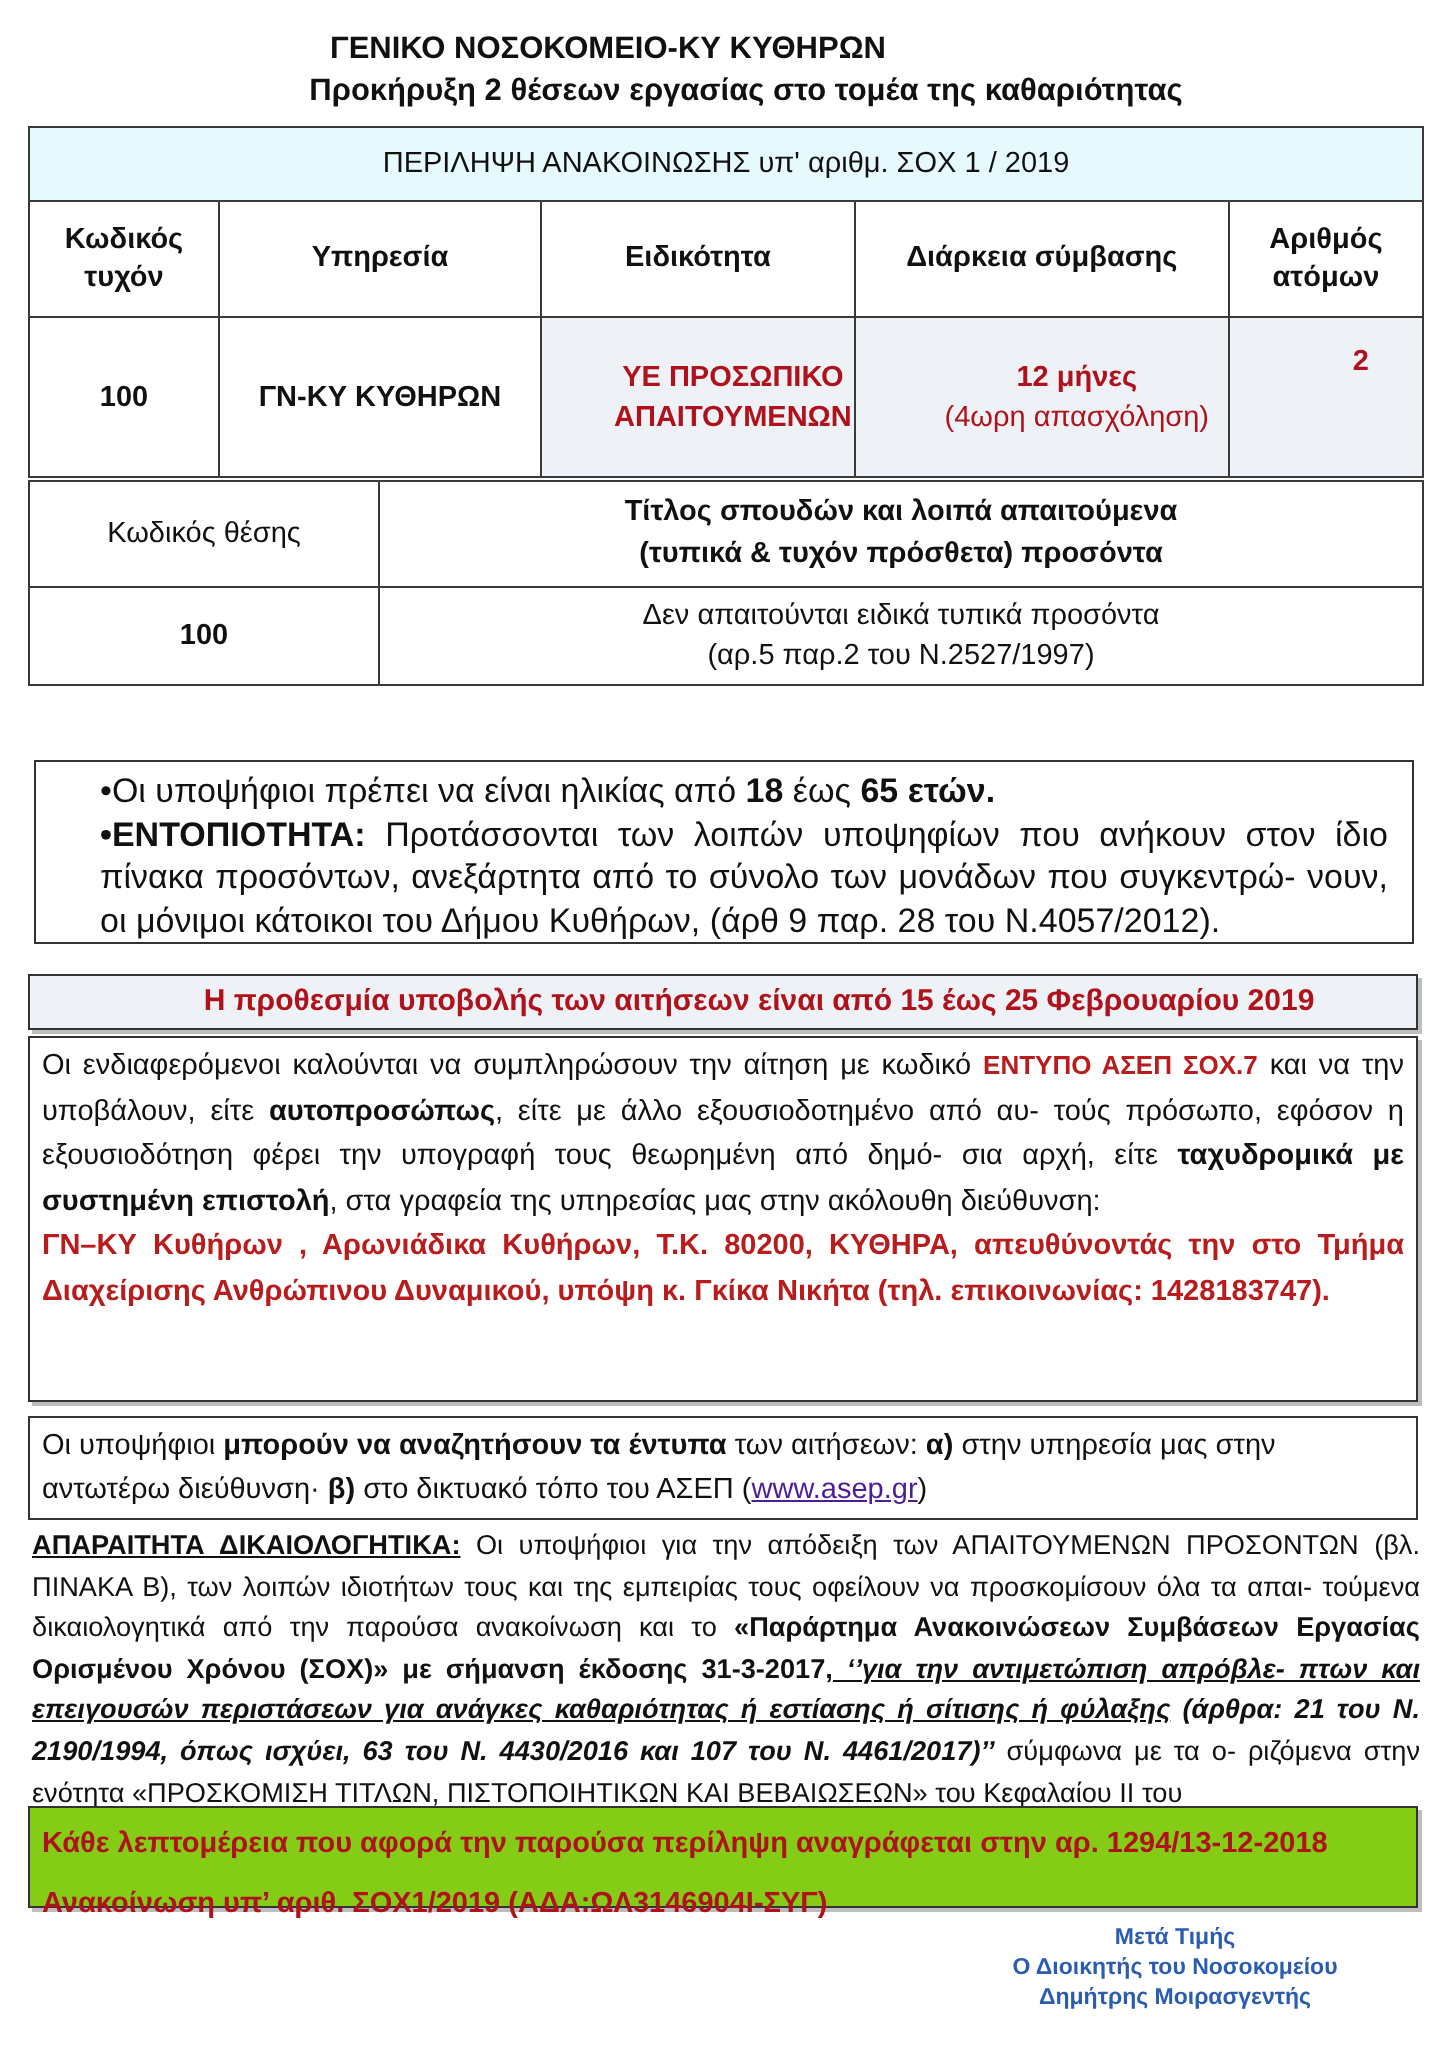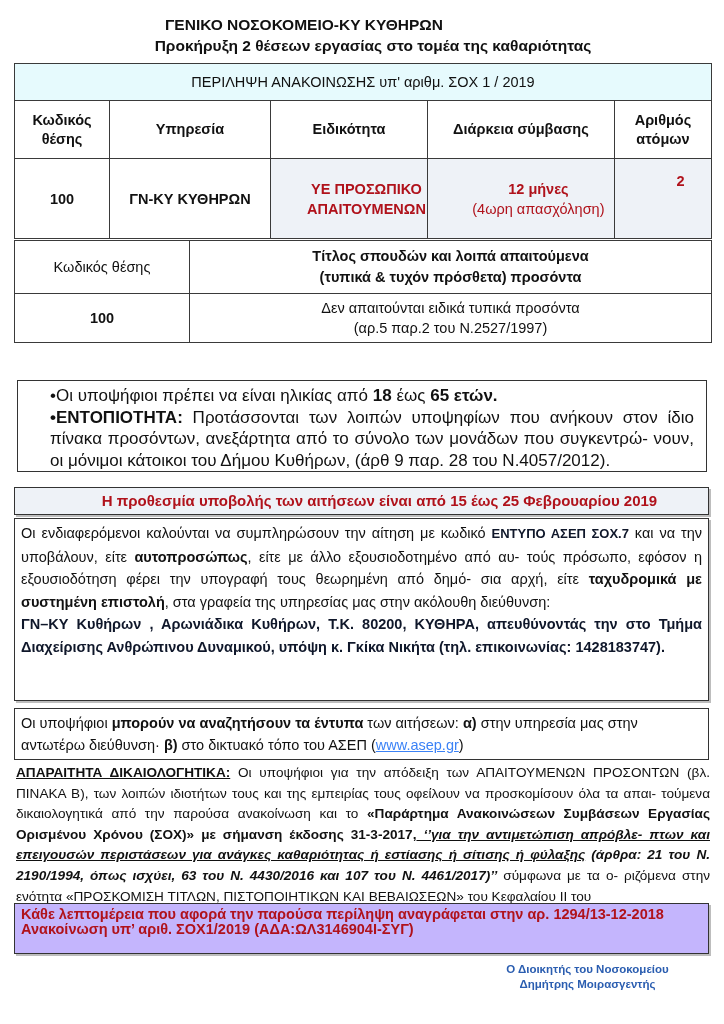--- a/index.html
+++ b/index.html
@@ -3,21 +3,21 @@
   <meta charset="utf-8">
   <style>
     html, body { margin:0; padding:0; background:#ffffff; }
     body {
       width:724px; height:1024px; position:relative; overflow:hidden;
       font-family:"Liberation Sans", "DejaVu Sans", sans-serif;
       color:#111; font-size:14px;
     }
     .bold { font-weight:bold; }
     .red { color:#b0121b;padding-left:36px; }
-    .blue { color:#0f172a; }
+    .blue { color:#b91c1c; }
     .title1 { position:absolute; left:0; top:16px; width:608px; text-align:center; font-weight:bold; font-size:15.5px; }
     .title2 { position:absolute; left:11px; top:37px; width:724px; text-align:center; font-weight:bold; font-size:15.5px; }
 
     table { border-collapse:collapse; }
     .t1 { position:absolute; left:14px; top:63px; width:698px; }
     .t1 td, .t2 td { border:1.5px solid #3a3a3a; text-align:center; vertical-align:middle; }
     .hdr { background:#e6fafd; font-weight:normal; font-size:14.5px; height:34px; }
     .t1 .colh td { font-weight:bold; font-size:14.5px; height:55px; line-height:19px; }
     .t1 .row td { height:66px; font-weight:bold; font-size:14.5px; line-height:20px; }
     .shade { background:#eef2f7; }
@@ -28,42 +28,42 @@
 
     .box { position:absolute; border:1.8px solid #333; box-sizing:border-box; }
     .shadow { box-shadow:2px 2px 0 #bdbdbd; }
     .b1 { left:17px; top:380px; width:690px; height:92px; padding:4px 12px 0 38px; font-size:17px; line-height:21.5px; }
     .b1 p { margin:0; text-align:justify; }
     .b1 .bullet { margin-left:-6px; }
     .b2 { left:14px; top:487px; width:695px; height:28px; background:#eef2f7; text-align:center; font-weight:bold; font-size:15px; line-height:26px; }
     .b3 { left:14px; top:518px; width:695px; height:183px; padding:3px 6px; font-size:14.5px; line-height:22.5px; text-align:justify; }
     .b3 p { margin:0; }
     .b4 { left:14px; top:708px; width:695px; height:52px; padding:3px 6px; font-size:14.5px; line-height:22px; }
-    .link { color:#3b82f6; text-decoration:underline; }
+    .link { color:#4c1d95; text-decoration:underline; }
     .doc { position:absolute; left:16px; top:763px; width:694px; font-size:13.6px; line-height:20.6px; text-align:justify; }
     .u { text-decoration:underline; }
     .bi { font-weight:bold; font-style:italic; }
-    .b5 { left:14px; top:903px; width:695px; height:51px; background:#c4b5fd; padding:3px 6px; font-weight:bold; font-size:14.5px; line-height:15px; }
+    .b5 { left:14px; top:903px; width:695px; height:51px; background:#84cc16; padding:3px 6px; font-weight:bold; font-size:14.5px; line-height:30px; }
     .sign { position:absolute; left:485px; top:962px; width:205px; text-align:center; font-weight:bold; font-size:11.5px; line-height:15px; color:#2a5db0; }
   </style>
 </head>
 <body>
 
 <div class="title1">ΓΕΝΙΚΟ ΝΟΣΟΚΟΜΕΙΟ-ΚΥ ΚΥΘΗΡΩΝ</div>
 <div class="title2">Προκήρυξη 2 θέσεων εργασίας στο τομέα της καθαριότητας</div>
 
 <table class="t1">
   <tbody>
       <tr>
     <td colspan="5" class="hdr">ΠΕΡΙΛΗΨΗ ΑΝΑΚΟΙΝΩΣΗΣ υπ' αριθμ. ΣΟΧ  1 / 2019</td>
   </tr>
   <tr class="colh">
     <td style="width:92px">
       <span>Κωδικός</span><br>
-      <span>θέσης</span>
+      <span>τυχόν</span>
     </td>
     <td style="width:158px">Υπηρεσία</td>
     <td style="width:148px">Ειδικότητα</td>
     <td style="width:184px">Διάρκεια σύμβασης</td>
     <td>
       <span>Αριθμός</span><br>
       <span>ατόμων</span>
     </td>
   </tr>
   <tr class="row">
@@ -123,15 +123,16 @@
   <span>Οι υποψήφιοι </span><b>μπορούν να αναζητήσουν τα έντυπα</b><span> των αιτήσεων: </span><b>α)</b><span> στην υπηρεσία μας στην αντωτέρω διεύθυνση· </span><b>β)</b><span> στο δικτυακό τόπο του ΑΣΕΠ (</span><a class="link">www.asep.gr</a><span>)</span>
 </div>
 
 <div class="doc">
   <b class="u">ΑΠΑΡΑΙΤΗΤΑ ΔΙΚΑΙΟΛΟΓΗΤΙΚΑ:</b><span> Οι υποψήφιοι για την απόδειξη των ΑΠΑΙΤΟΥΜΕΝΩΝ ΠΡΟΣΟΝΤΩΝ (βλ. ΠΙΝΑΚΑ Β), των λοιπών ιδιοτήτων τους και της εμπειρίας τους οφείλουν να προσκομίσουν όλα τα  απαι- τούμενα δικαιολογητικά από την παρούσα ανακοίνωση και το </span><b>«Παράρτημα Ανακοινώσεων Συμβάσεων Εργασίας Ορισμένου Χρόνου (ΣΟΧ)» με σήμανση έκδοσης 31-3-2017,</b><span class="bi u"> ‘’για την αντιμετώπιση απρόβλε- πτων και επειγουσών περιστάσεων για ανάγκες καθαριότητας ή εστίασης ή σίτισης ή φύλαξης</span><span class="bi"> (άρθρα: 21 του Ν. 2190/1994, όπως ισχύει, 63 του Ν. 4430/2016 και 107 του Ν. 4461/2017)’’</span><span> σύμφωνα με τα ο- ριζόμενα στην ενότητα «ΠΡΟΣΚΟΜΙΣΗ ΤΙΤΛΩΝ, ΠΙΣΤΟΠΟΙΗΤΙΚΩΝ ΚΑΙ ΒΕΒΑΙΩΣΕΩΝ» του Κεφαλαίου ΙΙ του</span>
 </div>
 
 <div class="box b5 shadow red">Κάθε λεπτομέρεια που αφορά την παρούσα περίληψη αναγράφεται στην αρ. 1294/13-12-2018 Ανακοίνωση υπ’ αριθ. ΣΟΧ1/2019 (ΑΔΑ:ΩΛ3146904Ι-ΣΥΓ)</div>
 
 <div class="sign">
+  <div>Μετά Τιμής</div>
   <div>Ο Διοικητής του Νοσοκομείου</div>
   <div>Δημήτρης Μοιρασγεντής</div>
 </div>
 
 </body></html>

